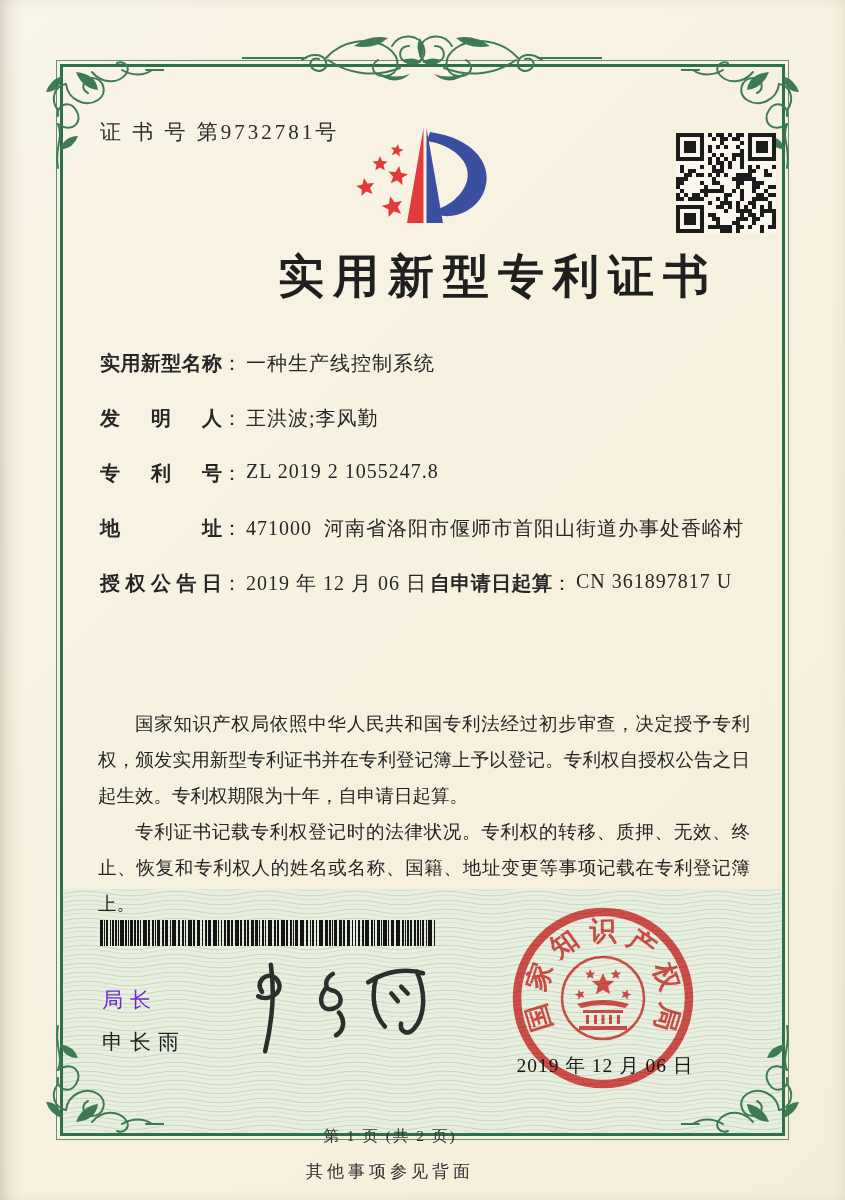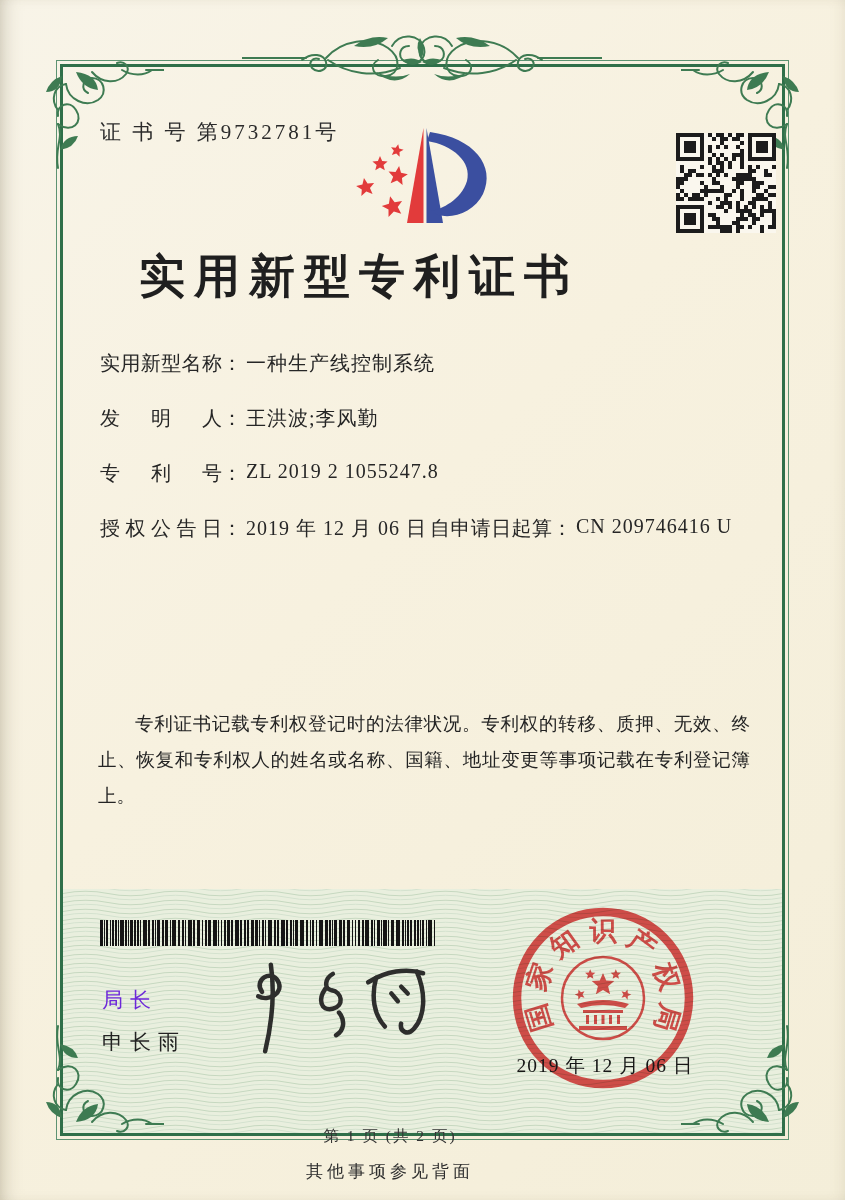--- a/index.html
+++ b/index.html
@@ -28,27 +28,27 @@
   .corner{position:absolute;width:130px;height:130px;}
   .corner.tl{left:34px;top:46px;transform:scaleY(-1);}
   .corner.tr{left:681px;top:46px;transform:scale(-1,-1);}
   .corner.bl{left:34px;top:1018px;}
   .corner.br{left:681px;top:1018px;transform:scaleX(-1);}
   
   .cert-no{position:absolute;left:100px;top:118px;font-size:21px;letter-spacing:3px;color:#2b2b2b;}
   .logo{position:absolute;left:332px;top:120px;width:170px;height:118px;}
   .qr{position:absolute;left:676px;top:133px;width:100px;height:100px;}
   .page-title{
-    position:absolute;left:0;top:246px;width:718px;text-align:center;
+    position:absolute;left:0;top:246px;width:718px;text-align:right;
     font-size:46px;font-weight:700;letter-spacing:9px;color:#1f1f1f;
   }
   
   .fields{position:absolute;left:100px;top:350px;width:650px;font-size:20px;color:#262626;}
   .field-row{height:55px;white-space:nowrap;}
-  .flabel{display:inline-block;width:122px;text-align:justify;text-align-last:justify;vertical-align:top;}
+  .flabel{display:inline-block;width:122px;text-align:justify;text-align-last:justify;vertical-align:top;font-weight:bold;}
   .fcolon{display:inline-block;vertical-align:top;}
   .fvalue{display:inline-block;margin-left:4px;white-space:pre-wrap;vertical-align:top;letter-spacing:1px;}
   .grant-row{position:relative;height:55px;}
   .grant-right{position:absolute;left:330px;top:0;white-space:nowrap;}
   
   .body-text{position:absolute;left:98px;top:706px;width:652px;font-size:18.5px;line-height:36px;color:#242424;text-align:justify;}
   .body-text p{margin:0;text-indent:2em;}
   
   .barcode{position:absolute;left:100px;top:920px;width:340px;height:26px;}
   .officer-title{position:absolute;left:102px;top:986px;font-size:21px;letter-spacing:7px;color:#6d28d9;}
@@ -391,31 +391,35 @@
 <div class="fields">
   <div class="field-row">
     <span class="flabel">实用新型名称</span><span class="fcolon">：</span><span class="fvalue">一种生产线控制系统</span>
   </div>
   <div class="field-row">
     <span class="flabel">发明人</span><span class="fcolon">：</span><span class="fvalue">王洪波;李风勤</span>
   </div>
   <div class="field-row">
     <span class="flabel">专利号</span><span class="fcolon">：</span><span class="fvalue">ZL 2019 2 1055247.8</span>
   </div>
+  <div class="field-row">
+    <span class="flabel">地址</span><span class="fcolon">：</span><span class="fvalue">471000  河南省洛阳市偃师市首阳山街道办事处香峪村</span>
+  </div>
   <div class="grant-row">
     <span>
       <span class="flabel">授权公告日</span><span class="fcolon">：</span><span class="fvalue">2019 年 12 月 06 日</span>
     </span>
     <span class="grant-right">
-      <span class="flabel">自申请日起算</span><span class="fcolon">：</span><span class="fvalue">CN 209746416 U</span>
+      <span class="flabel">自申请日起算</span><span class="fcolon">：</span><span class="fvalue">CN 361897817 U</span>
     </span>
   </div>
 </div>
 
 <div class="body-text">
+  <p>国家知识产权局依照中华人民共和国专利法经过初步审查，决定授予专利权，颁发实用新型专利证书并在专利登记簿上予以登记。专利权自授权公告之日起生效。专利权期限为十年，自申请日起算。</p>
   <p>专利证书记载专利权登记时的法律状况。专利权的转移、质押、无效、终止、恢复和专利权人的姓名或名称、国籍、地址变更等事项记载在专利登记簿上。</p>
 </div>
 
 <svg class="barcode" id="barcode" viewBox="0 0 340 26">
     <rect x="0" y="0" width="3" height="26" fill="#141414"></rect>
     <rect x="4" y="0" width="1" height="26" fill="#141414"></rect>
     <rect x="6" y="0" width="2" height="26" fill="#141414"></rect>
     <rect x="10" y="0" width="1" height="26" fill="#141414"></rect>
     <rect x="12" y="0" width="2" height="26" fill="#141414"></rect>
     <rect x="15" y="0" width="2" height="26" fill="#141414"></rect>

